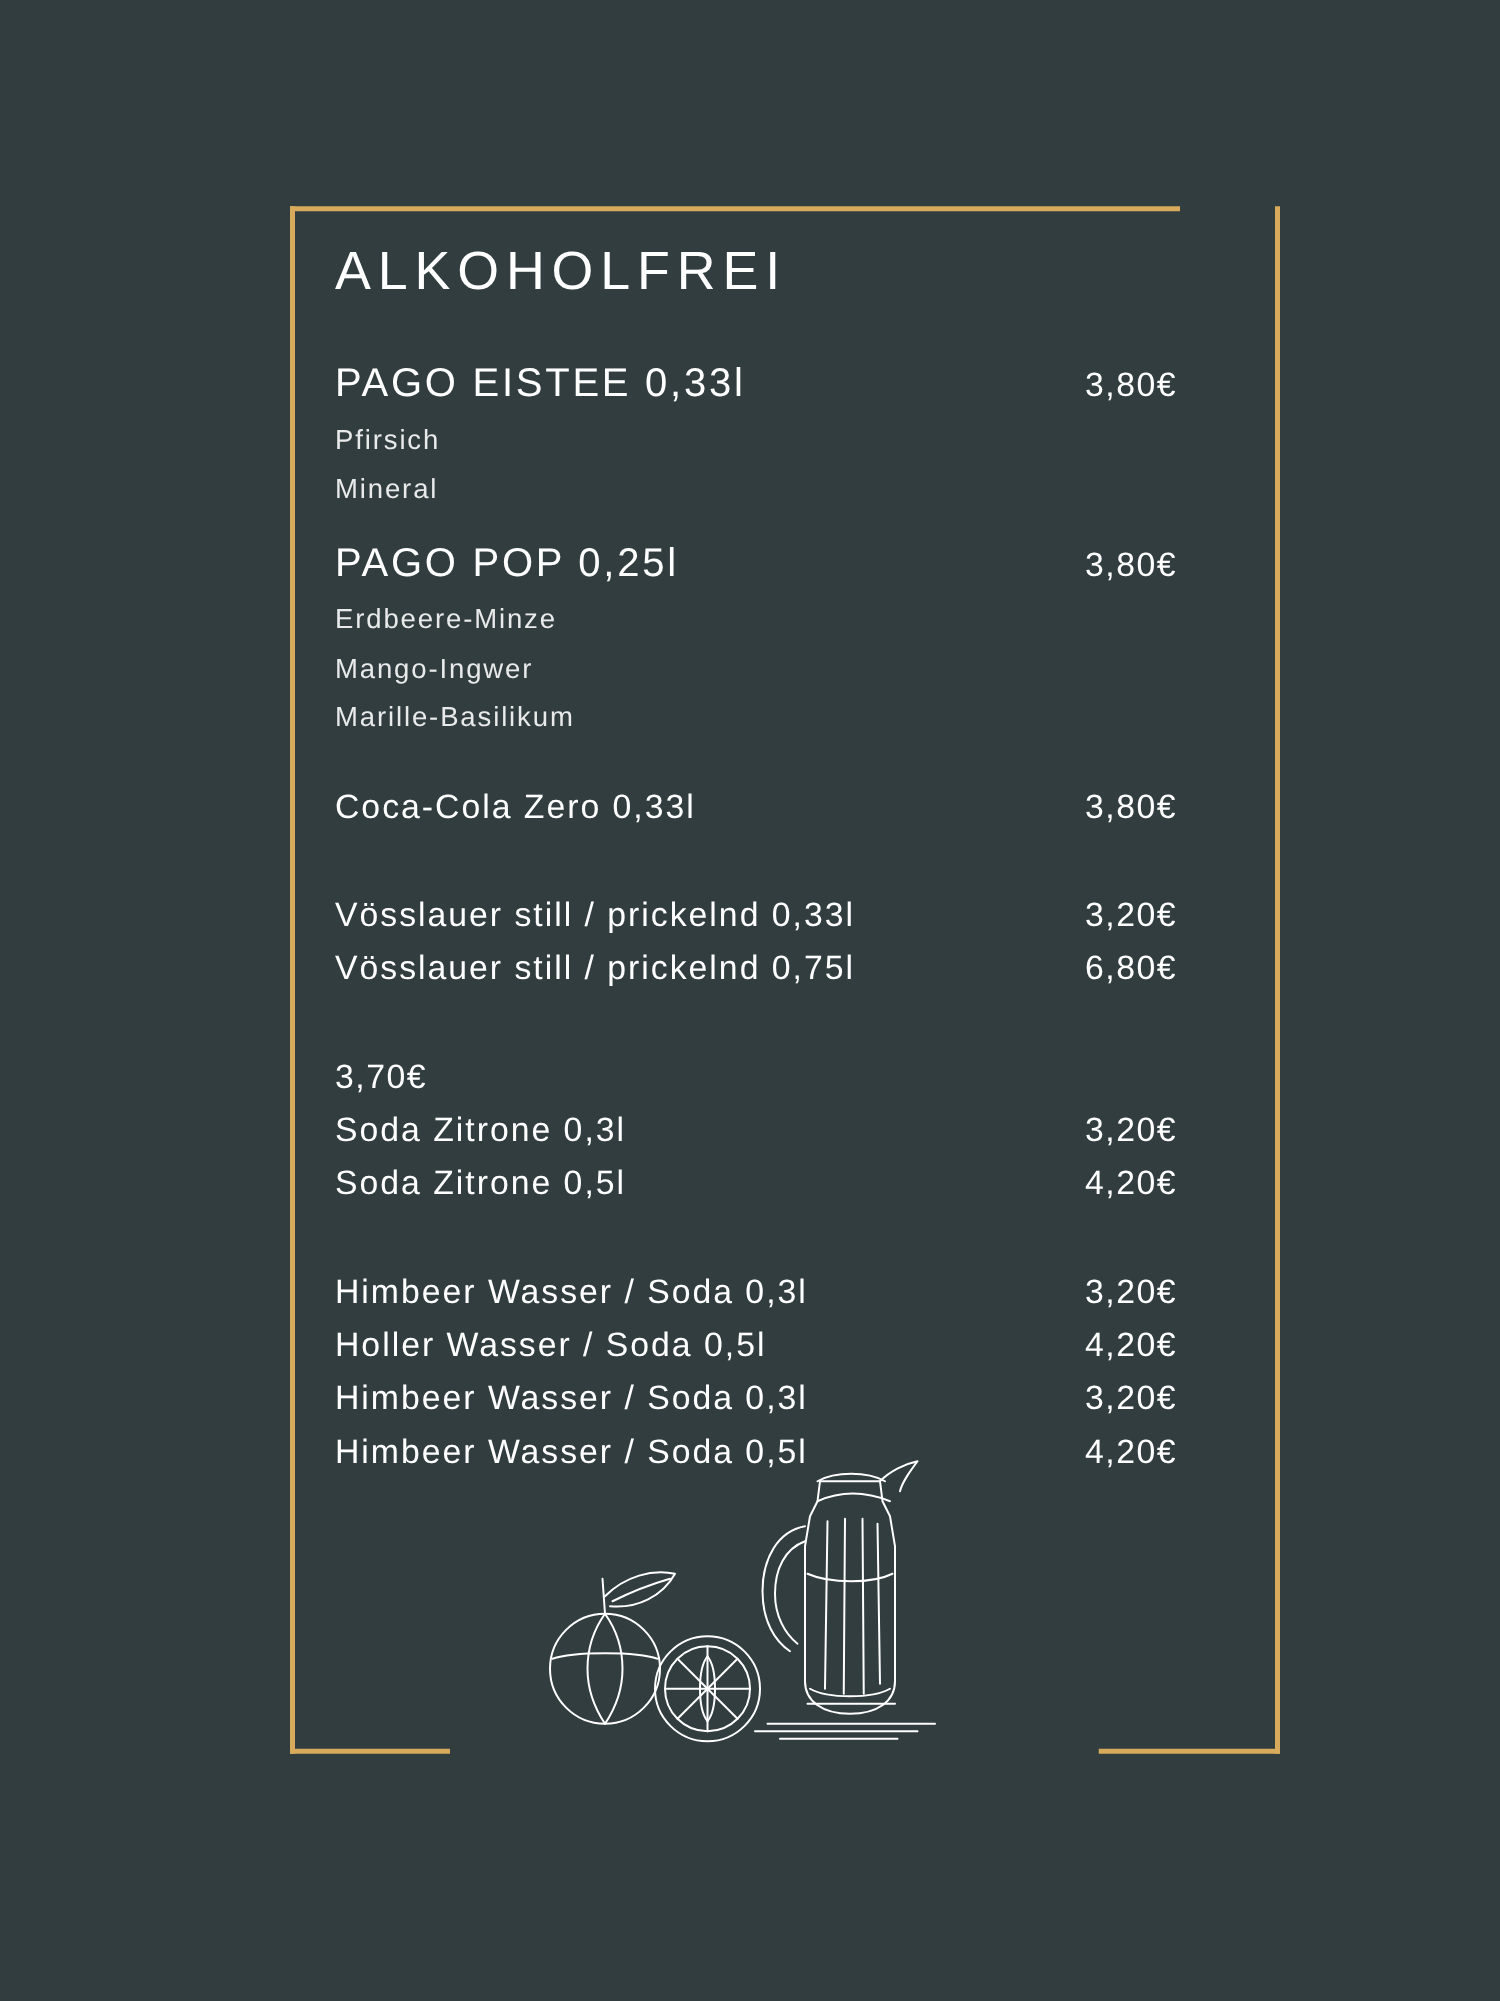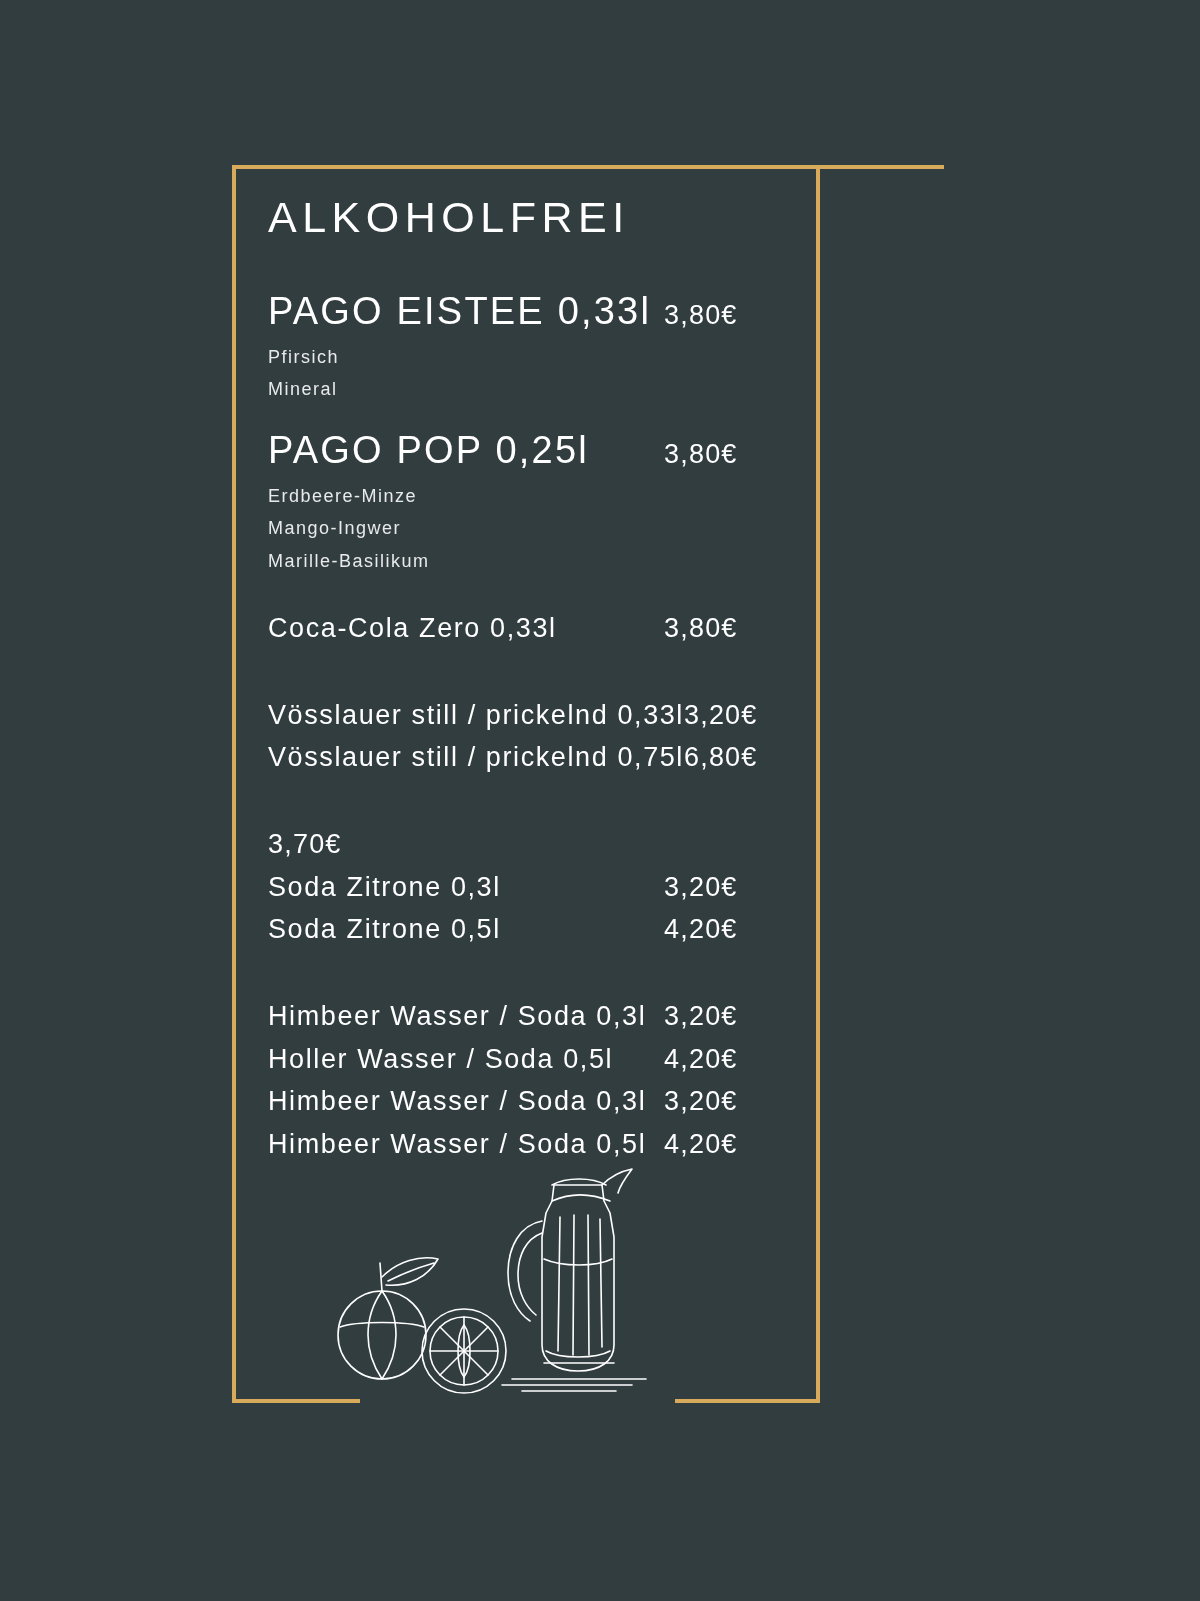--- a/index.html
+++ b/index.html
@@ -13,21 +13,21 @@
     font-family: "Liberation Sans", sans-serif;
     color: #ffffff;
     overflow: hidden;
     position: relative;
   }
 
   .menu-card {
     position: absolute;
     left: 232px;
     top: 165px;
-    width: 588px;
+    width: 792px;
     height: 1238px;
     box-sizing: border-box;
   }
 
   
   .border-top {
     position: absolute;
     left: 0; top: 0;
     width: 712px; height: 4px;
     background: #d8ab5c;
@@ -95,26 +95,26 @@
     font-size: 27px;
     letter-spacing: 1.2px;
     color: #ffffff;
     white-space: nowrap;
     line-height: 1.58;
     text-align: left;
     min-width: 120px;
   }
 
   .row.caps .name {
-    font-size: 38px;
+    font-size: 32px;
     letter-spacing: 2.2px;
   }
 
   .variant {
-    font-size: 18px;
+    font-size: 22px;
     letter-spacing: 1.5px;
     color: #e9eaea;
     line-height: 1.8;
   }
 
   .spacer-sm { height: 14px; }
   .spacer-md { height: 30px; }
   .spacer-lg { height: 44px; }
 
   .art {

